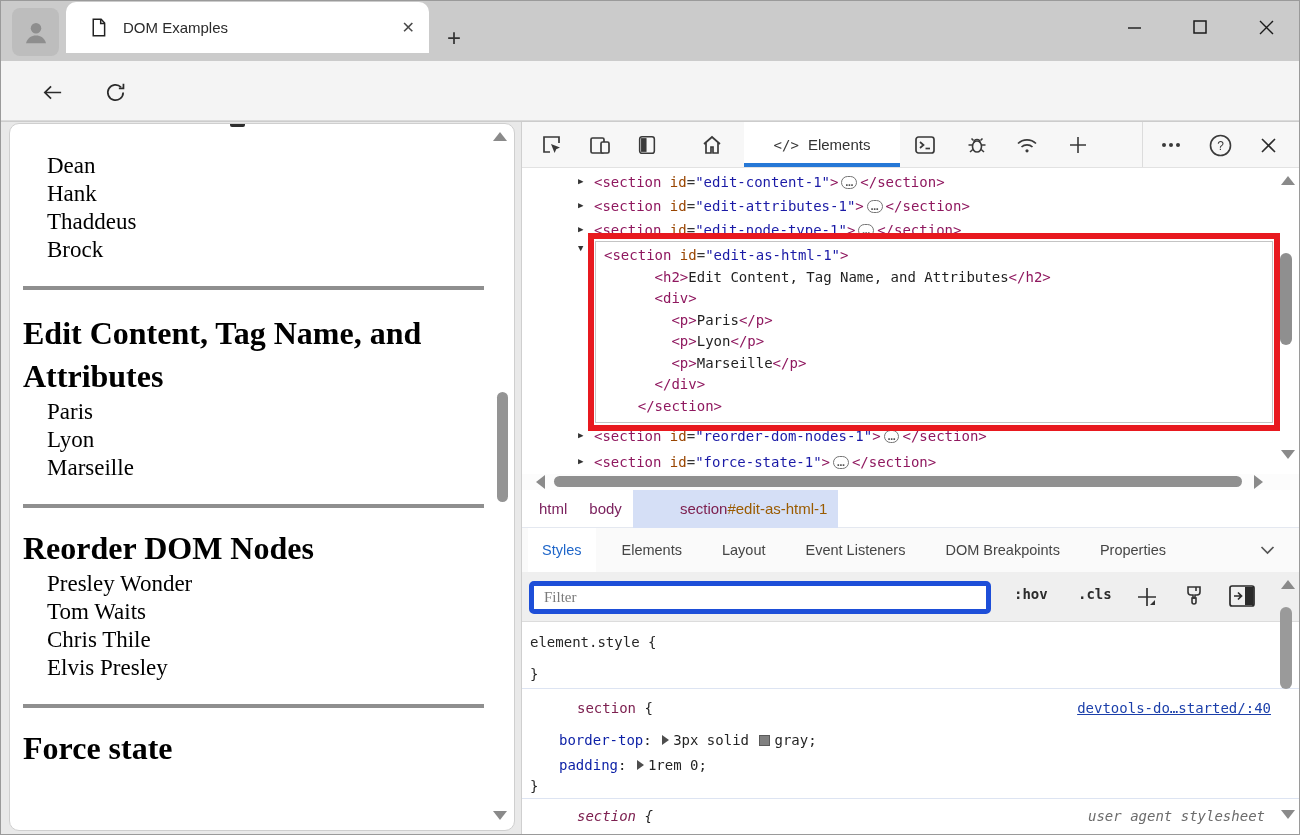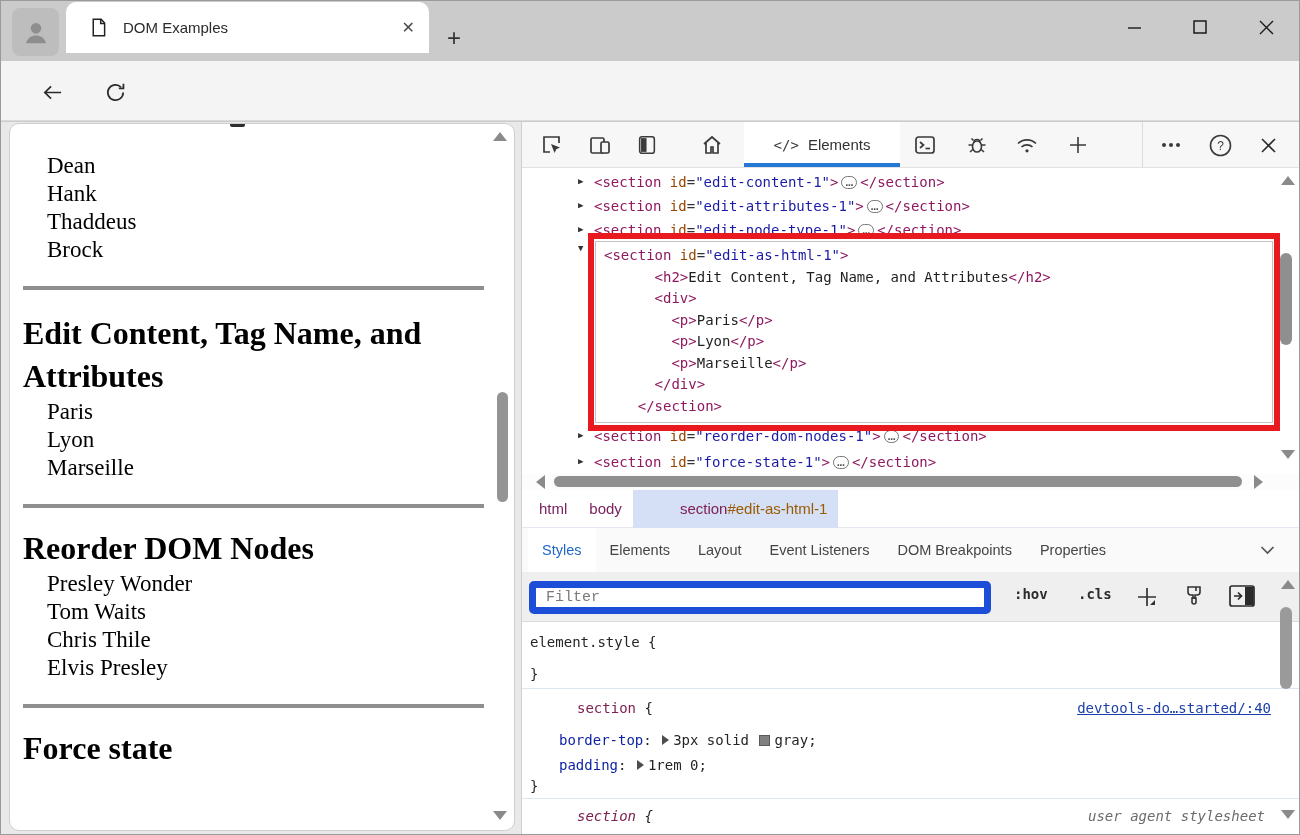--- a/index.html
+++ b/index.html
@@ -85,28 +85,28 @@
   .hs-right{position:absolute;left:732px;top:1px;}
   .hs-thumb{position:absolute;left:32px;top:2px;width:688px;height:11px;background:#8f8f8f;border-radius:6px;}
 
   
   .crumbs{position:absolute;left:0;top:368px;width:100%;height:38px;border-bottom:1px solid #e4e8f0;display:flex;align-items:center;padding-left:6px;font-size:15px;}
   .crumb{padding:0 11px;height:38px;display:flex;align-items:center;color:#7c235f;}
   .crumb.sel{background:#d5dff6;}
   .crumb .cid{color:#9a5b00;text-align:center;}
 
   
-  .sbtabs{position:absolute;left:0;top:406px;width:100%;height:44px;background:#fafafa;display:flex;align-items:stretch;padding-left:6px;font-size:14.5px;color:#454545;}
+  .sbtabs{position:absolute;left:0;top:406px;width:100%;height:44px;background:#fafafa;display:flex;align-items:stretch;padding-left:6px;font-size:14.5px;color:#454545;gap:12px;}
   .sbtab{padding:0 14px;display:flex;align-items:center;}
   .sbtab.active{background:#fff;color:#1f66c9;}
   .sb-chevron{position:absolute;right:26px;top:406px;height:44px;display:flex;align-items:center;color:#555;}
 
   
   .filterrow{position:absolute;left:0;top:450px;width:100%;height:50px;background:#efefef;border-bottom:1px solid #dcdcdc;}
-  .filterinput{position:absolute;left:7px;top:9px;width:462px;height:33px;border:7px solid #1d4ed8;border-radius:5px;background:#fff;font-size:15px;color:#ef4444;padding:0 10px;font-family:Liberation Mono, monospace;outline:none;}
+  .filterinput{position:absolute;left:7px;top:9px;width:462px;height:33px;border:5px solid #1d4ed8;border-radius:5px;background:#fff;font-size:15px;color:#ef4444;padding:0 10px;font-family:Liberation Serif, serif;outline:none;}
   .filterinput::placeholder{color:#7a7a7a;}
   .mini-mono{position:absolute;top:14px;font-family:"DejaVu Sans Mono",monospace;font-weight:700;font-size:14px;color:#2c2c2c;}
   .ficon{position:absolute;top:12px;color:#333;}
 
   
   .stylespane{position:absolute;left:0;top:500px;width:100%;bottom:0;background:#fff;
               font-family:"DejaVu Sans Mono","Liberation Mono",monospace;font-size:14px;color:#262626;}
   .st-row{position:absolute;left:8px;white-space:pre;line-height:20px;}
   .st-ind{left:37px;}
   .st-div{position:absolute;left:0;width:100%;height:1px;background:#dde4f2;}

